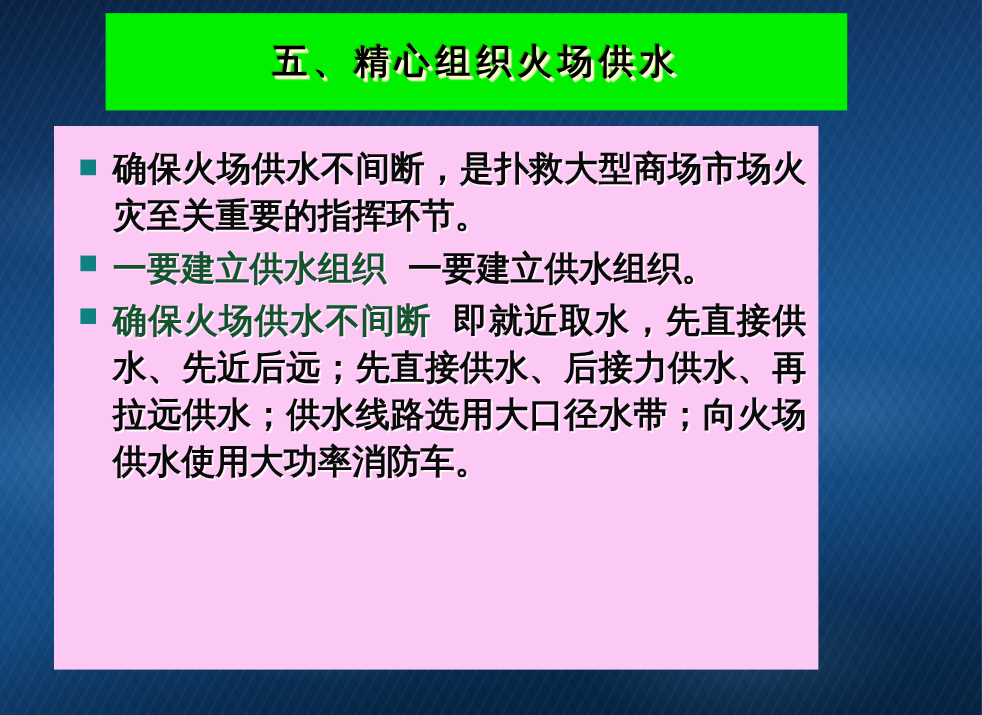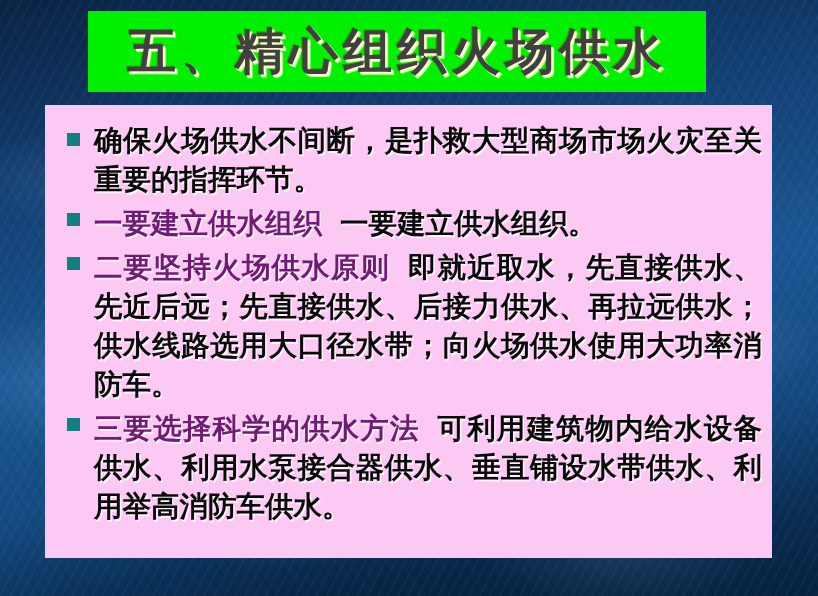--- a/index.html
+++ b/index.html
@@ -43,39 +43,39 @@
     top: 11px;
     width: 618px;
     height: 81px;
     background: #00f000;
     z-index: 3;
     display: flex;
     align-items: center;
     justify-content: center;
   }
   .title-text {
-    color: #404040;
+    color: #000000;
     font-family: "DejaVu Sans", "Liberation Sans", sans-serif;
-    font-size: 49px;
+    font-size: 29px;
     font-weight: bold;
     letter-spacing: 5px;
     line-height: 1;
     white-space: nowrap;
     text-shadow:
       2px 2px 0 #fff8d0,
       3px 3px 1px rgba(255,255,210,.8),
       -1px -1px 0 rgba(120,0,0,.35);
   }
 
   
   .body-panel {
     position: absolute;
     left: 45px;
     top: 105px;
-    width: 727px;
+    width: 637px;
     height: 453px;
     background: #fcc9f5;
     z-index: 3;
     box-sizing: border-box;
     padding: 14px 10px 10px 14px;
   }
 
   .bullet-row {
     display: flex;
     align-items: flex-start;
@@ -97,21 +97,21 @@
     font-size: 28.5px;
     font-weight: bold;
     line-height: 39px;
     letter-spacing: 0px;
     text-shadow: 1.5px 1.5px 0 rgba(255,255,255,.75);
     margin: 0;
     text-align: justify;
     text-justify: inter-character;
   }
   .para .lead {
-    color: #701a75;
+    color: #14532d;
     margin-right: 18px;
   }
   .b1 { margin-top: 2px; }
   .b2 { margin-top: 5px; }
   .b3 { margin-top: 5px; }
   .b4 { margin-top: 5px; }
 </style>
 </head>
 <body>
 
@@ -133,25 +133,19 @@
     <div class="bullet-row">
       <span class="bullet-marker"></span>
       <div class="bullet-body">
         <p class="para b2"><span class="lead">一要建立供水组织</span><span>一要建立供水组织。</span></p>
       </div>
     </div>
 
     <div class="bullet-row">
       <span class="bullet-marker"></span>
       <div class="bullet-body">
-        <p class="para b3"><span class="lead">二要坚持火场供水原则</span><span>即就近取水，先直接供水、先近后远；先直接供水、后接力供水、再拉远供水；供水线路选用大口径水带；向火场供水使用大功率消防车。</span></p>
+        <p class="para b3"><span class="lead">确保火场供水不间断</span><span>即就近取水，先直接供水、先近后远；先直接供水、后接力供水、再拉远供水；供水线路选用大口径水带；向火场供水使用大功率消防车。</span></p>
       </div>
     </div>
 
-    <div class="bullet-row">
-      <span class="bullet-marker"></span>
-      <div class="bullet-body">
-        <p class="para b4"><span class="lead">三要选择科学的供水方法</span><span>可利用建筑物内给水设备供水、利用水泵接合器供水、垂直铺设水带供水、利用举高消防车供水。</span></p>
-      </div>
-    </div>
 
   </div>
 </div>
 
 </body></html>

